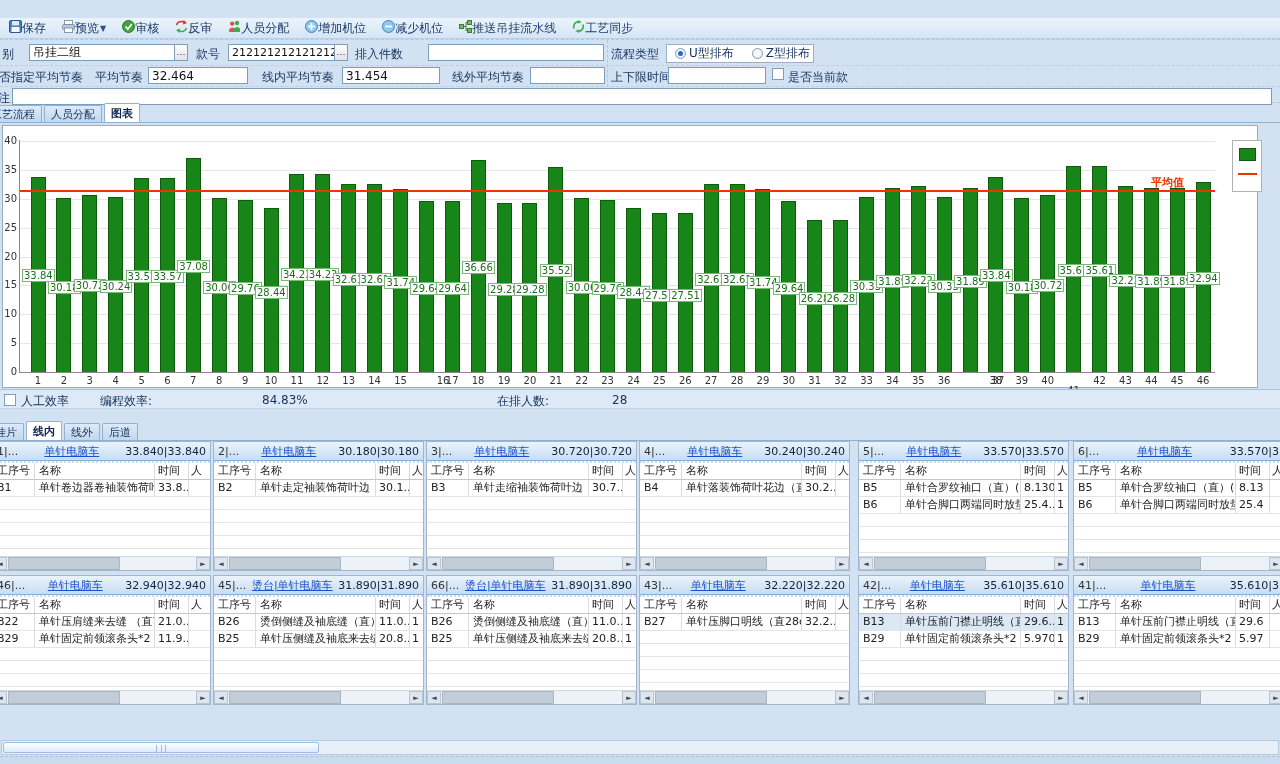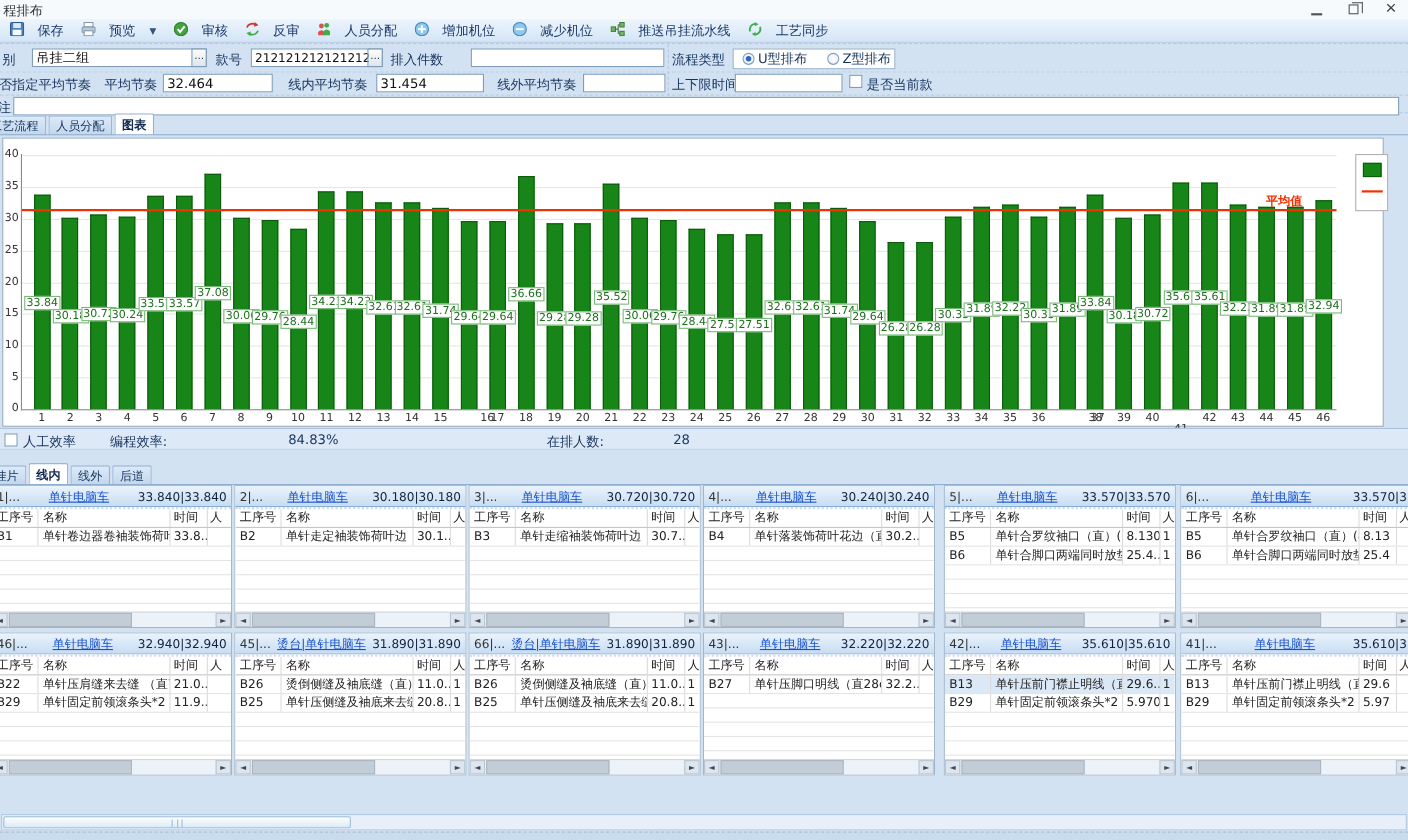--- a/index.html
+++ b/index.html
@@ -11,21 +11,21 @@
   .titlebar { position:absolute; top:0; left:0; width:100%; height:18px; background:#f7fafd; }
   .title { position:absolute; left:3px; top:2px; color:#333; font-size:12px; }
   .win-controls { position:absolute; right:10px; top:2px; display:flex; gap:24px; align-items:center; color:#444; }
   .wc-min { width:10px; height:1px; border-bottom:2px solid #555; margin-top:8px; }
   .wc-restore { width:9px; height:9px; border:1px solid #555; position:relative; background:#f7fafd; }
   .wc-restore::before { content:""; position:absolute; left:2px; top:-3px; width:9px; height:9px; border:1px solid #555; border-bottom:none; border-left:none; }
   .wc-close { font-size:13px; color:#444; line-height:13px; }
 
   
   .toolbar { position:absolute; top:18px; left:0; width:100%; height:21px; background:linear-gradient(#ecf4fc,#d4e5f6); border-bottom:1px solid #b9cfe6; display:flex; align-items:center; padding-left:1px; }
-  .tbtn { display:inline-flex; align-items:center; gap:12px; height:19px; padding:0 8px; color:#1c3a6a; white-space:nowrap; cursor:default; }
+  .tbtn { display:inline-flex; align-items:center; gap:0; height:19px; padding:0 8px; color:#1c3a6a; white-space:nowrap; cursor:default; }
   .tbtn svg { flex:0 0 auto; }
   .tb-caret { font-size:8px; color:#33517e; margin-left:1px; }
 
   
   .formarea { position:absolute; top:39px; left:0; width:1280px; height:64px; background:#d2e2f2; border-top:1px dashed #b2c8de; border-bottom:1px dashed #b2c8de; }
   .flabel { position:absolute; color:#16335e; white-space:nowrap; }
   .tb { position:absolute; height:17px; background:#fff; border:1px solid #7f9db9; font-size:12px; padding:0 3px; color:#111; font-family:"DejaVu Sans",sans-serif; }
   .browse { position:absolute; width:14px; height:17px; background:linear-gradient(#fdfdfd,#dfe5ec); border:1px solid #7f9db9; font-size:9px; line-height:14px; text-align:center; color:#333; }
   .radiogroup { position:absolute; left:666px; top:4px; width:148px; height:19px; background:#fff; border:1px solid #98b1c8; display:flex; align-items:center; gap:18px; padding-left:8px; }
   .radio { width:11px; height:11px; border-radius:50%; border:1px solid #7f9db9; background:radial-gradient(#ffffff,#e3ebf2); display:inline-block; position:relative; }
@@ -88,28 +88,20 @@
   .biggrip::after { content:""; position:absolute; left:4px; top:0; height:7px; border-left:1px solid #9fbddd; }
   .bottomstrip { position:absolute; top:756px; left:0; width:1280px; height:8px; background:#c9dcee; border-top:1px dashed #a8c2da; }
 
   a { cursor:pointer; }
 </style>
 </head>
 <body>
 
 <div id="app">
 
-  <div class="titlebar">
-    <span class="title">程排布</span>
-    <div class="win-controls">
-      <span class="wc-min"></span>
-      <span class="wc-restore"></span>
-      <span class="wc-close">✕</span>
-    </div>
-  </div>
 
   <div class="toolbar" id="toolbar">
       <div class="tbtn">
         <span><svg width="13" height="13" viewBox="0 0 13 13">
             <rect x="0.5" y="0.5" width="12" height="12" rx="1.5" fill="#4a7ebb" stroke="#2c5a8f"></rect>
             <rect x="3" y="1" width="7" height="4.5" fill="#dce9f5"></rect>
             <rect x="2.5" y="7" width="8" height="5" fill="#f4f8fc"></rect>
           </svg></span>
         <span>保存</span>
       </div>

